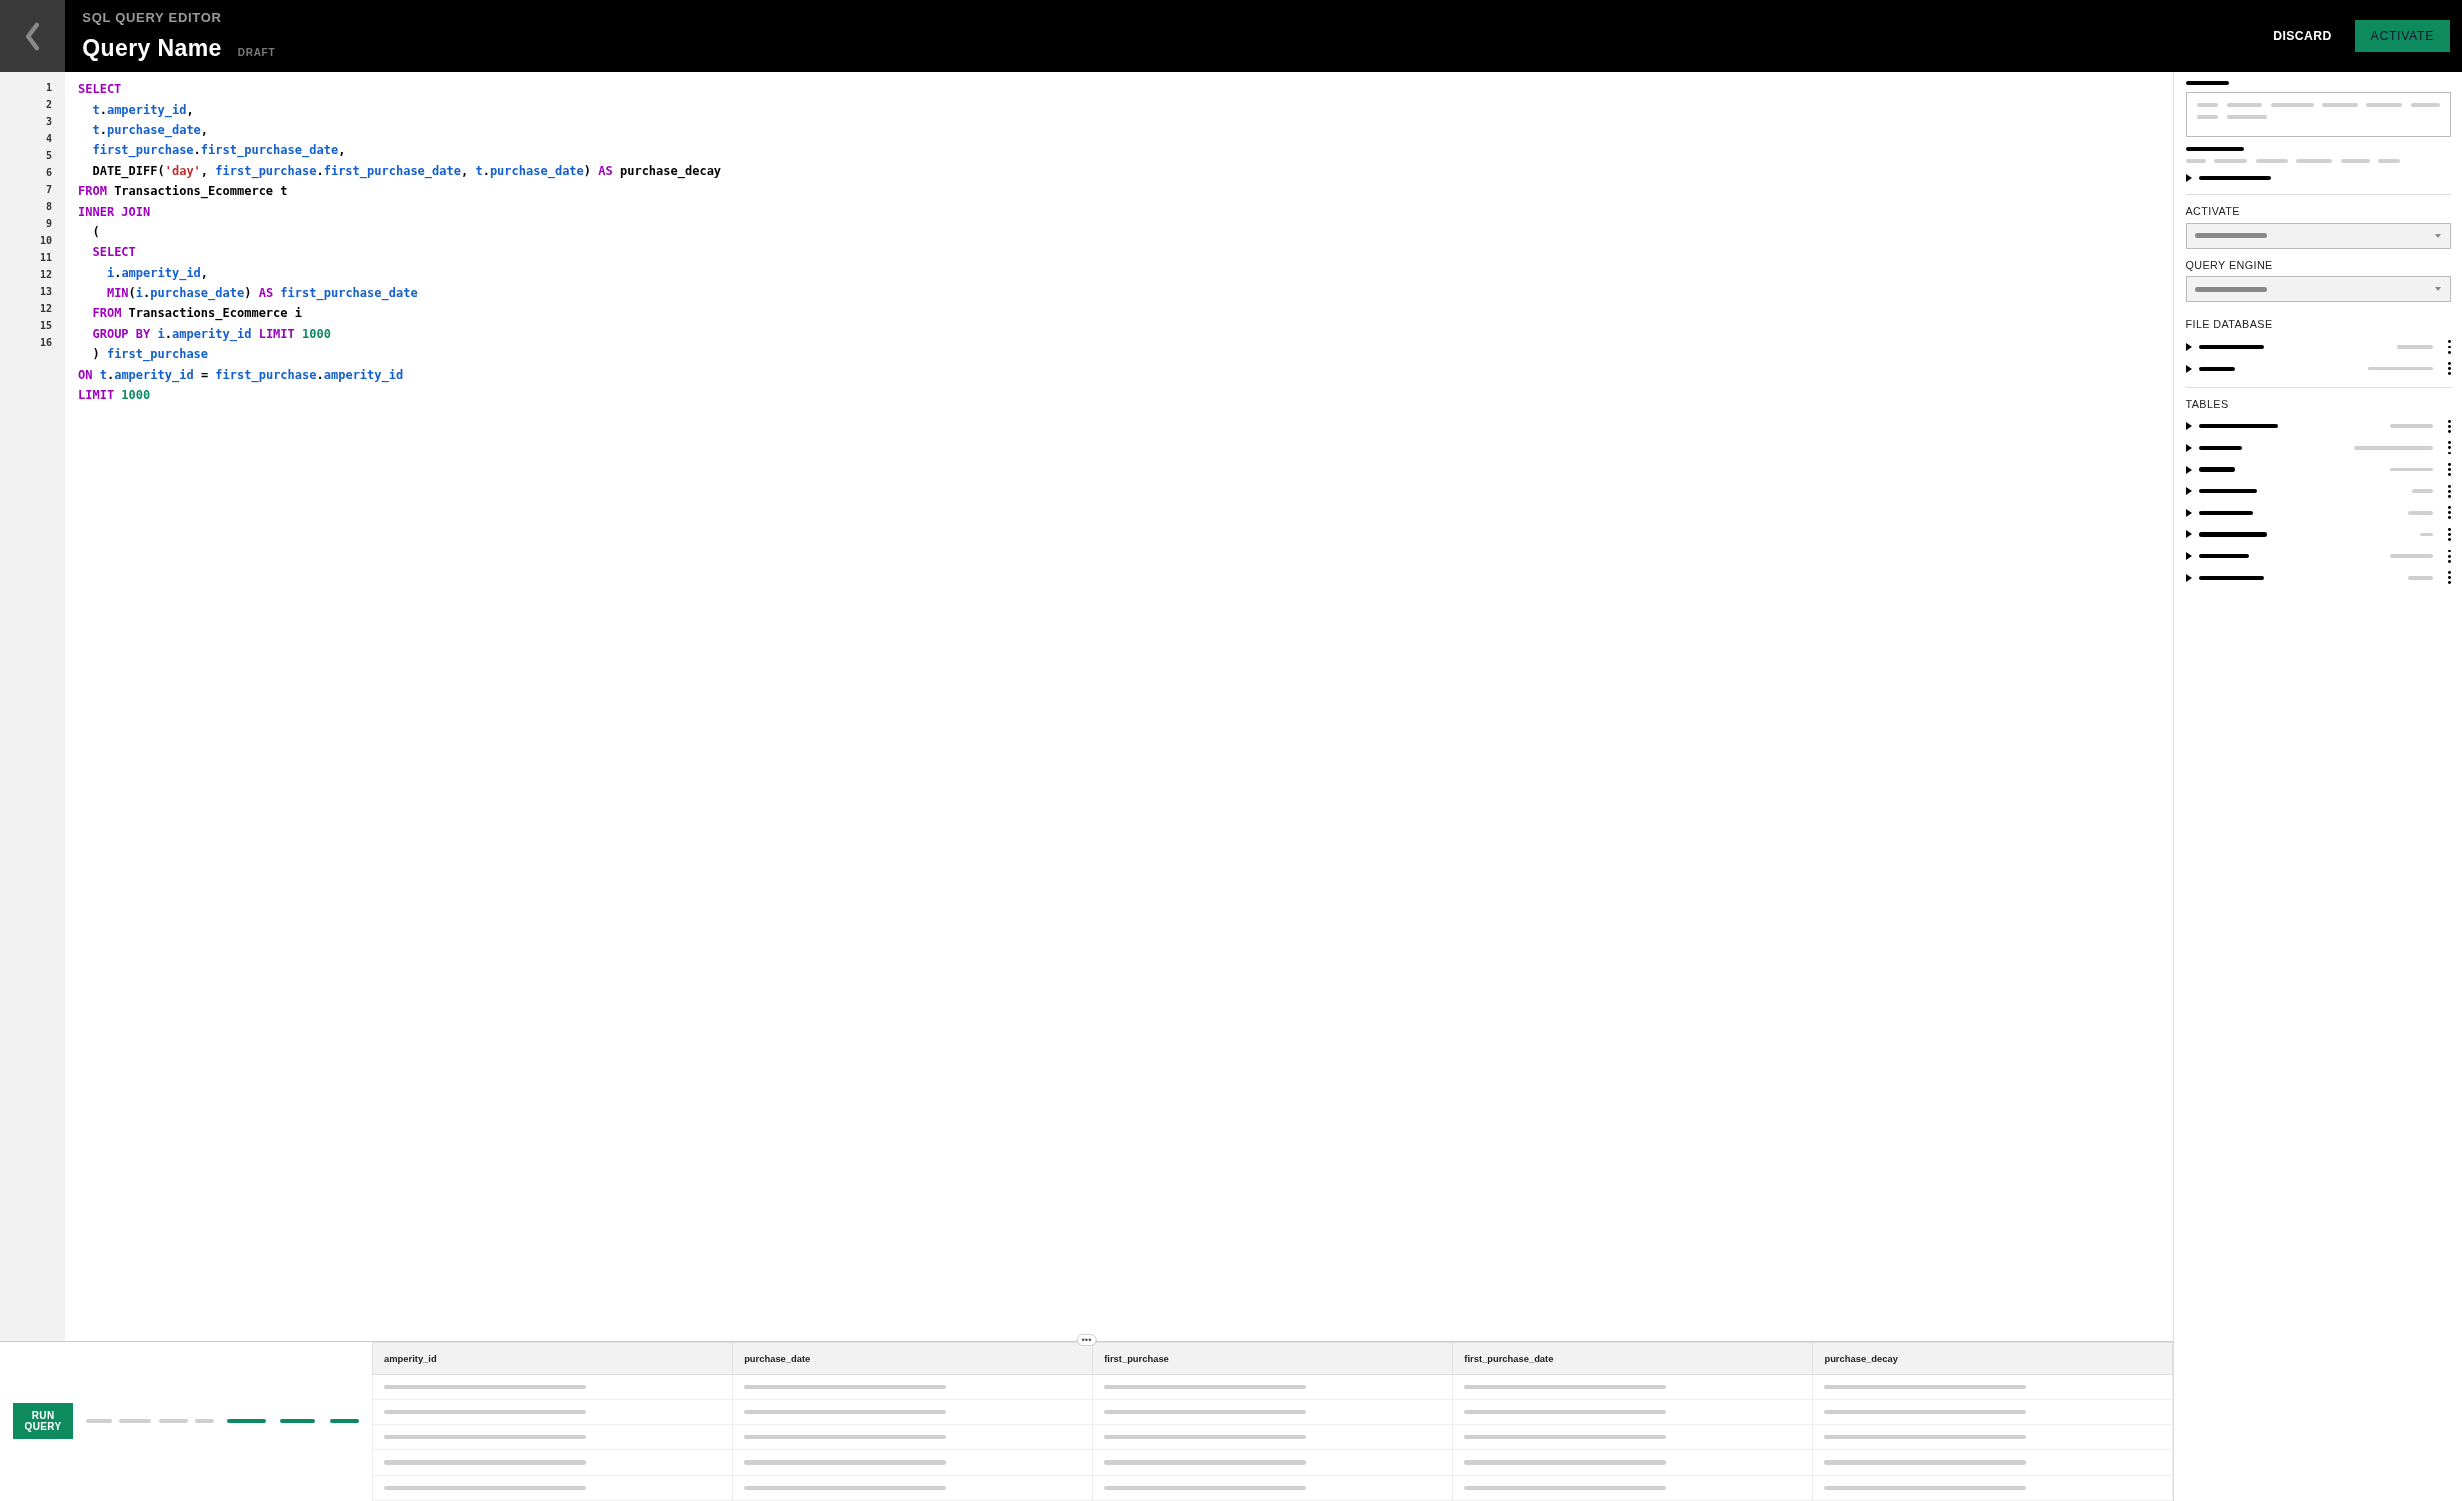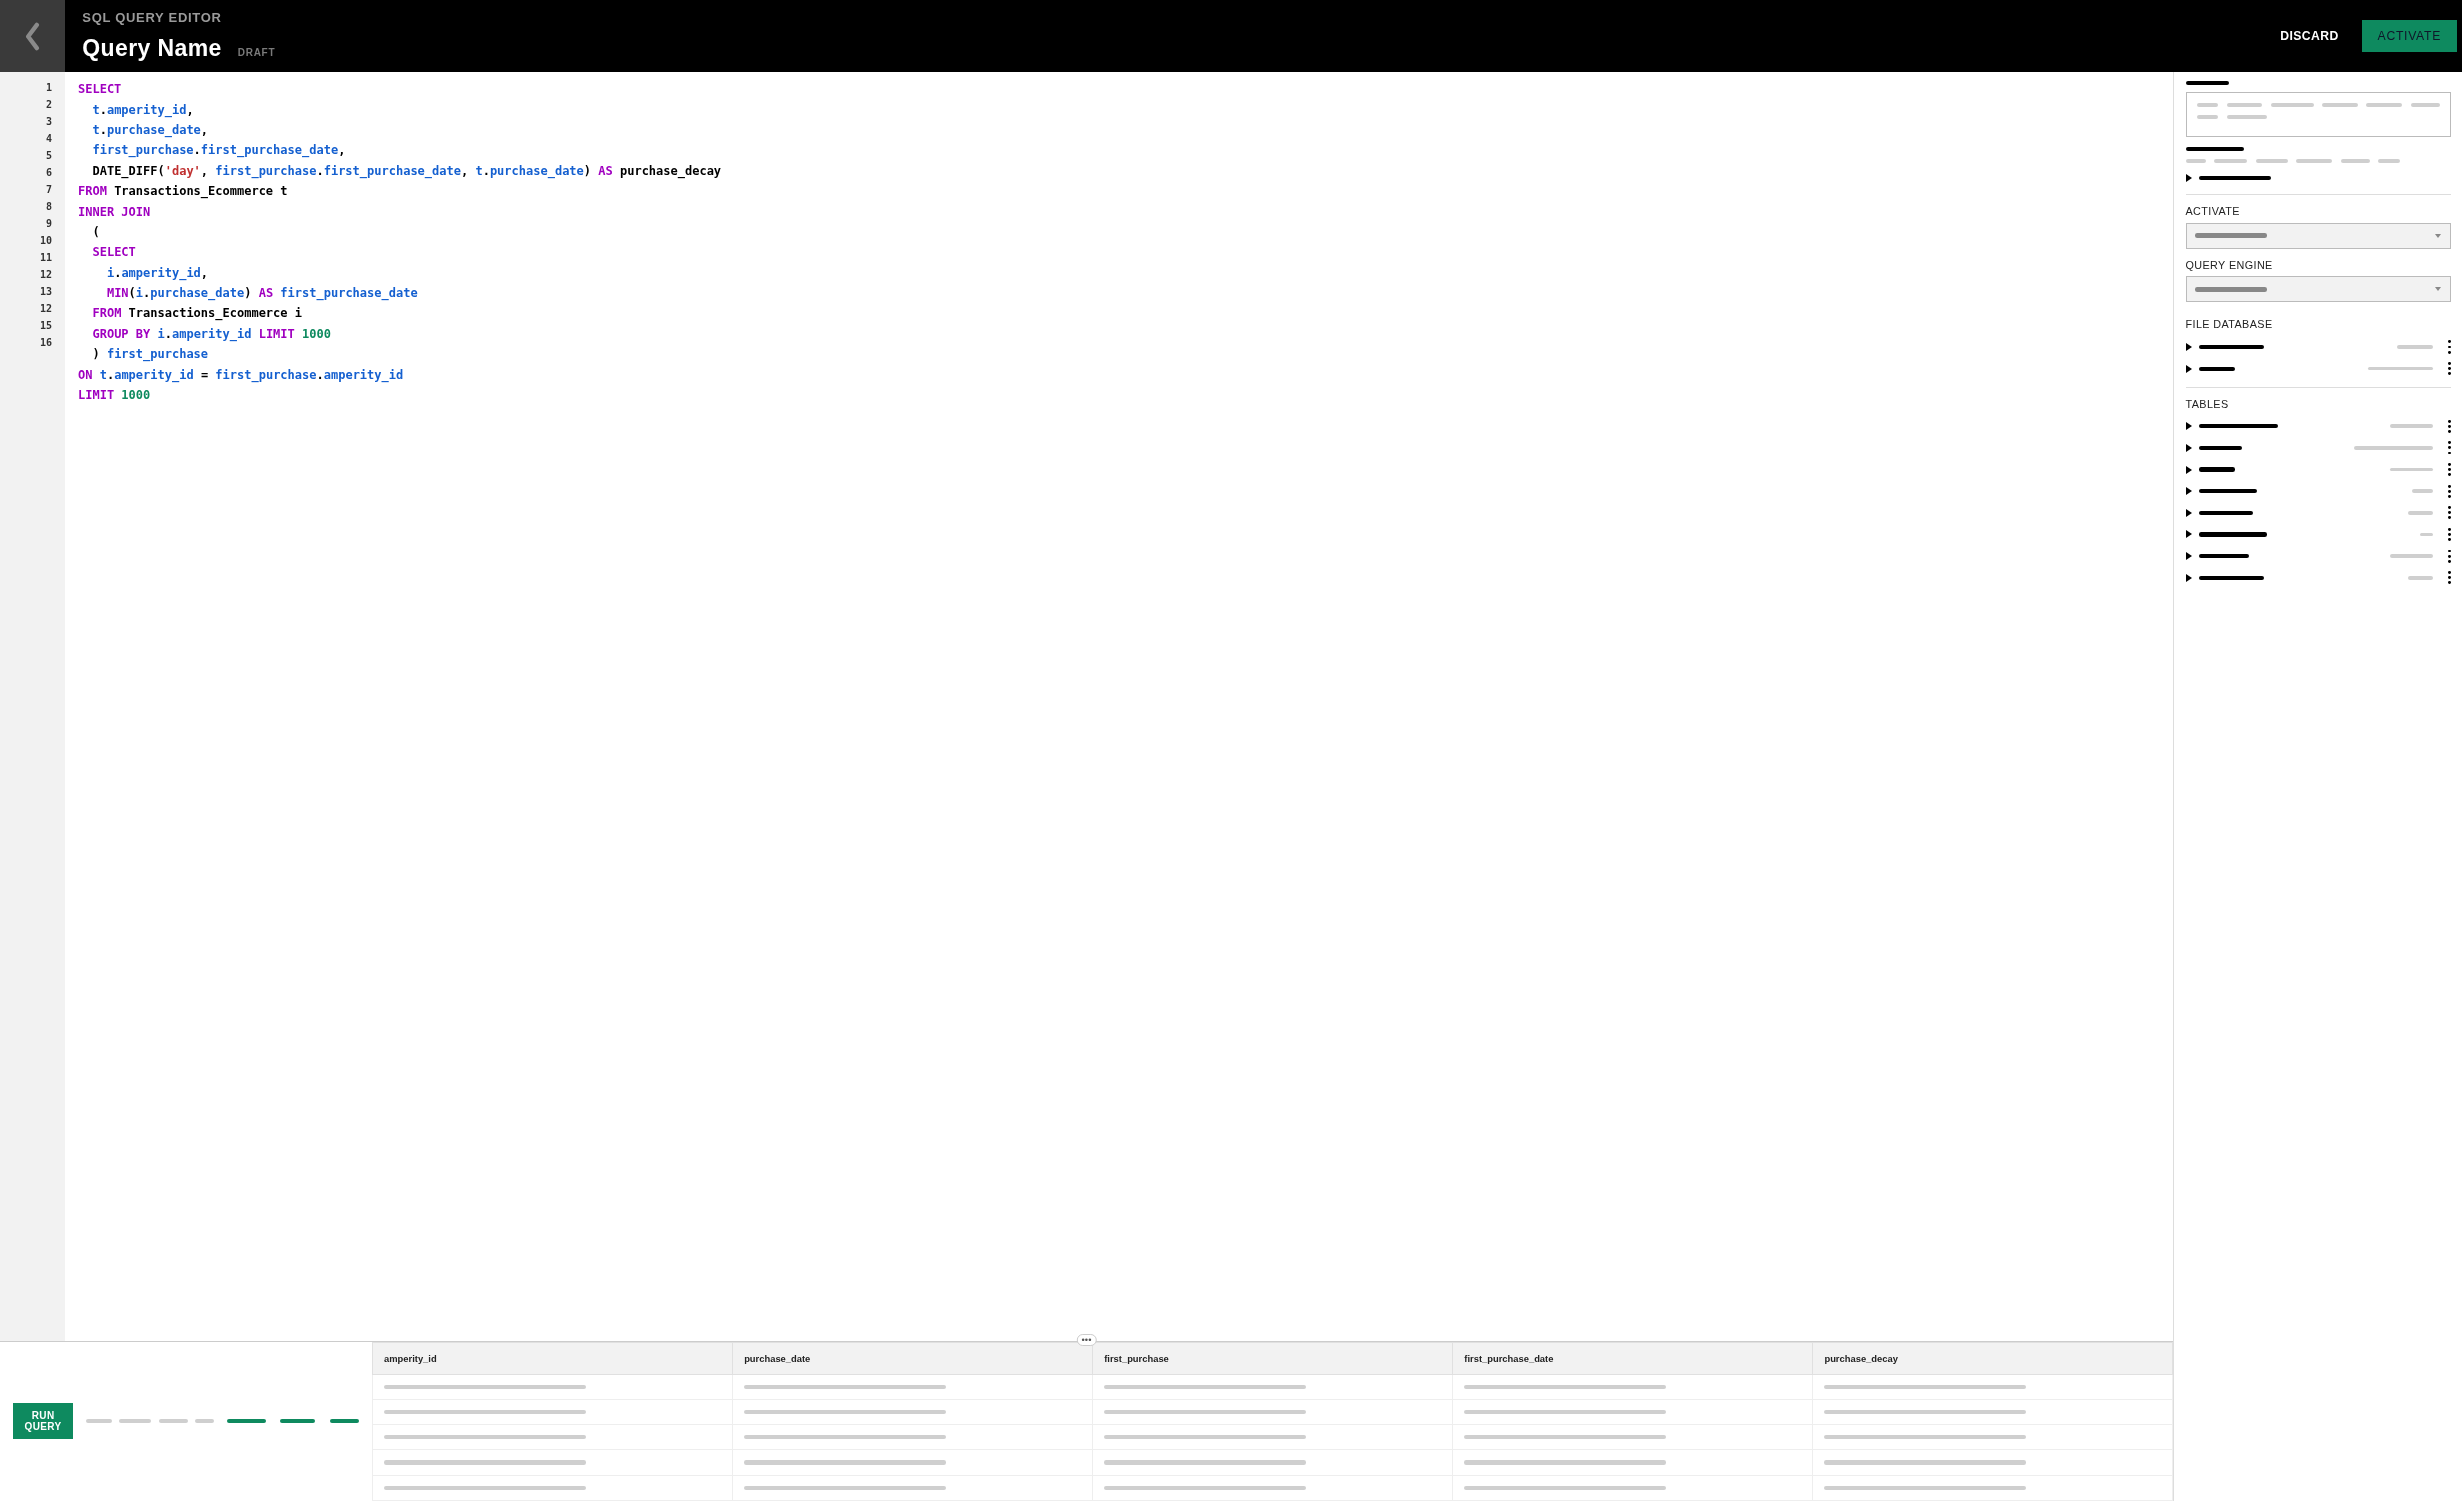--- a/index.html
+++ b/index.html
@@ -6,21 +6,21 @@
 html, body { width: 100%; height: 100%; font-family: -apple-system, BlinkMacSystemFont, "Segoe UI", Arial, sans-serif; background: #fff; }
 .app { display: flex; flex-direction: column; height: 100%; }
 .topbar { display: flex; align-items: center; background: #000; color: #fff; height: 72px; }
 .back-btn { width: 65px; height: 100%; background: #3a3a3a; display: flex; align-items: center; justify-content: center; cursor: pointer; }
 .back-btn svg { width: 19px; height: 29px; }
 .title-block { flex: 1; padding-left: 17.3px; display: flex; flex-direction: column; justify-content: center; }
 .breadcrumb { font-size: 13px; font-weight: 700; letter-spacing: 0.7px; color: #9a9a9a; margin-bottom: 10px; }
 .title-line { display: flex; align-items: baseline; gap: 16px; }
 .page-title { font-size: 23px; font-weight: 800; color: #fff; letter-spacing: 0.4px; }
 .draft-badge { font-size: 10px; font-weight: 800; letter-spacing: 0.7px; color: #7a7a7a; }
-.actions { display: flex; align-items: center; gap: 14.4px; padding-right: 5px; }
+.actions { display: flex; align-items: center; gap: 14.4px; padding-right: 12px; }
 .discard-btn { background: transparent; border: none; color: #fff; font-size: 12.2px; font-weight: 800; letter-spacing: 0.4px; cursor: pointer; padding: 7.2px 8.6px; }
 .activate-btn { background: #0e8a5f; border: none; color: #0f172a; font-size: 12.2px; font-weight: 400; letter-spacing: 0.7px; cursor: pointer; padding: 8.6px 16px; }
 .body { flex: 1; display: flex; min-height: 0; }
 .left { flex: 1; display: flex; flex-direction: column; min-width: 0; border-right: 0.7px solid #ddd; }
 .right { width: 288px; flex-shrink: 0; padding: 8.6px 11.5px; overflow-y: auto; }
 .editor-wrap { flex: 1; display: flex; min-height: 0; position: relative; }
 .gutter { width: 65px; background: #f2f2f2; padding-top: 7.2px; text-align: right; padding-right: 13px; font-family: "Menlo","Consolas",monospace; font-size: 10px; font-weight: 700; color: #333; line-height: 1.7; }
 .code { flex: 1; background: #fff; padding: 7.2px 13px; font-family: "Menlo","Consolas",monospace; font-size: 12px; font-weight: 700; line-height: 1.7; white-space: pre; overflow: auto; }
 .tok-kw { color: #a000c0; }
 .tok-col { color: #1560d0; }

